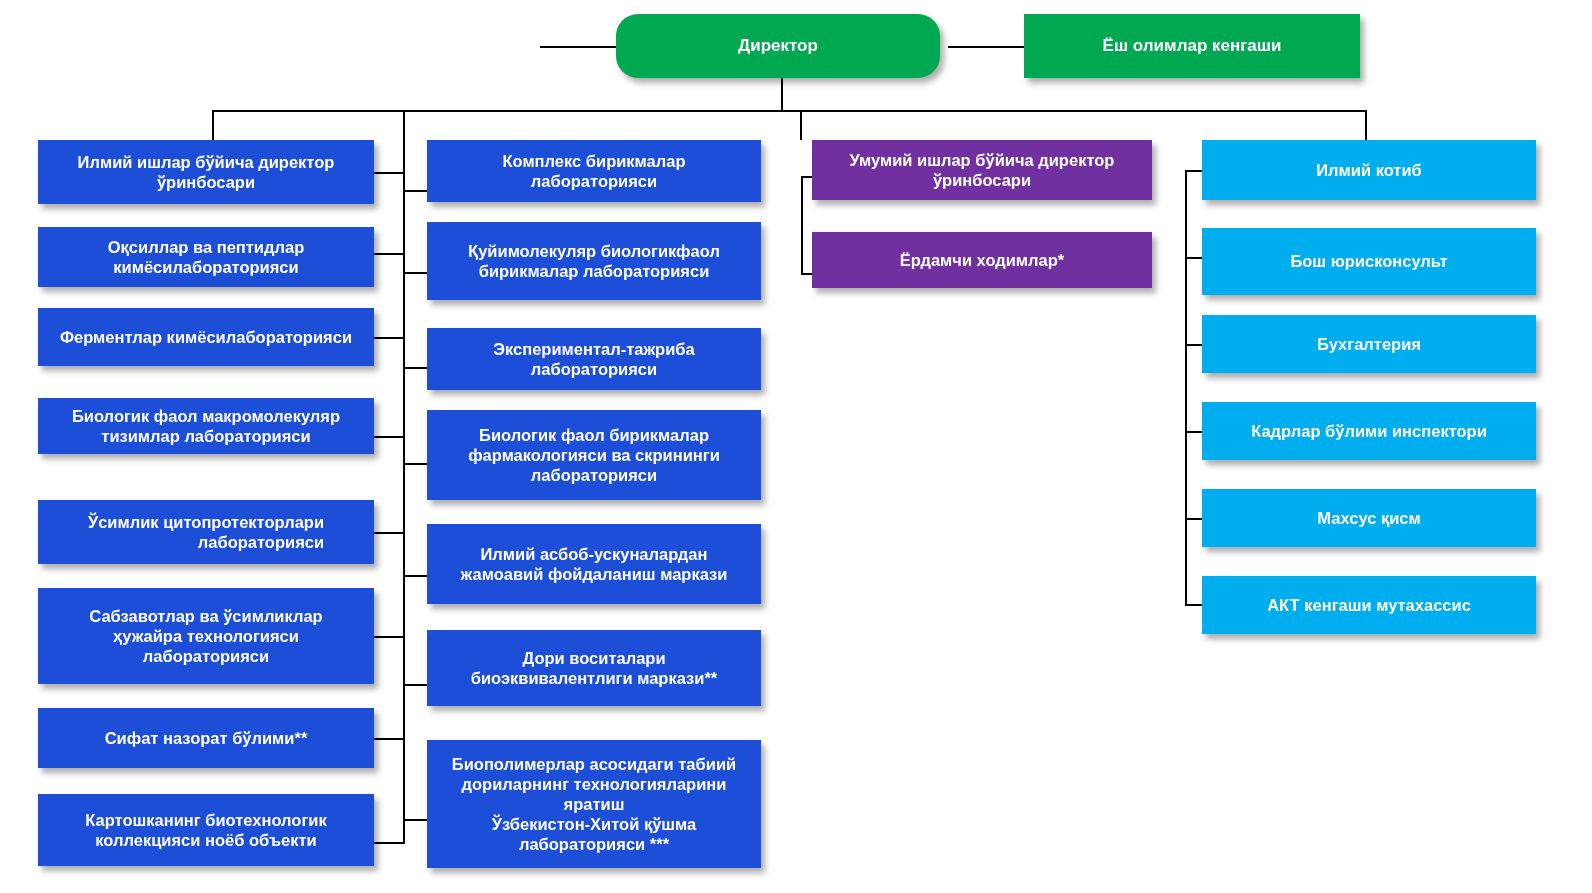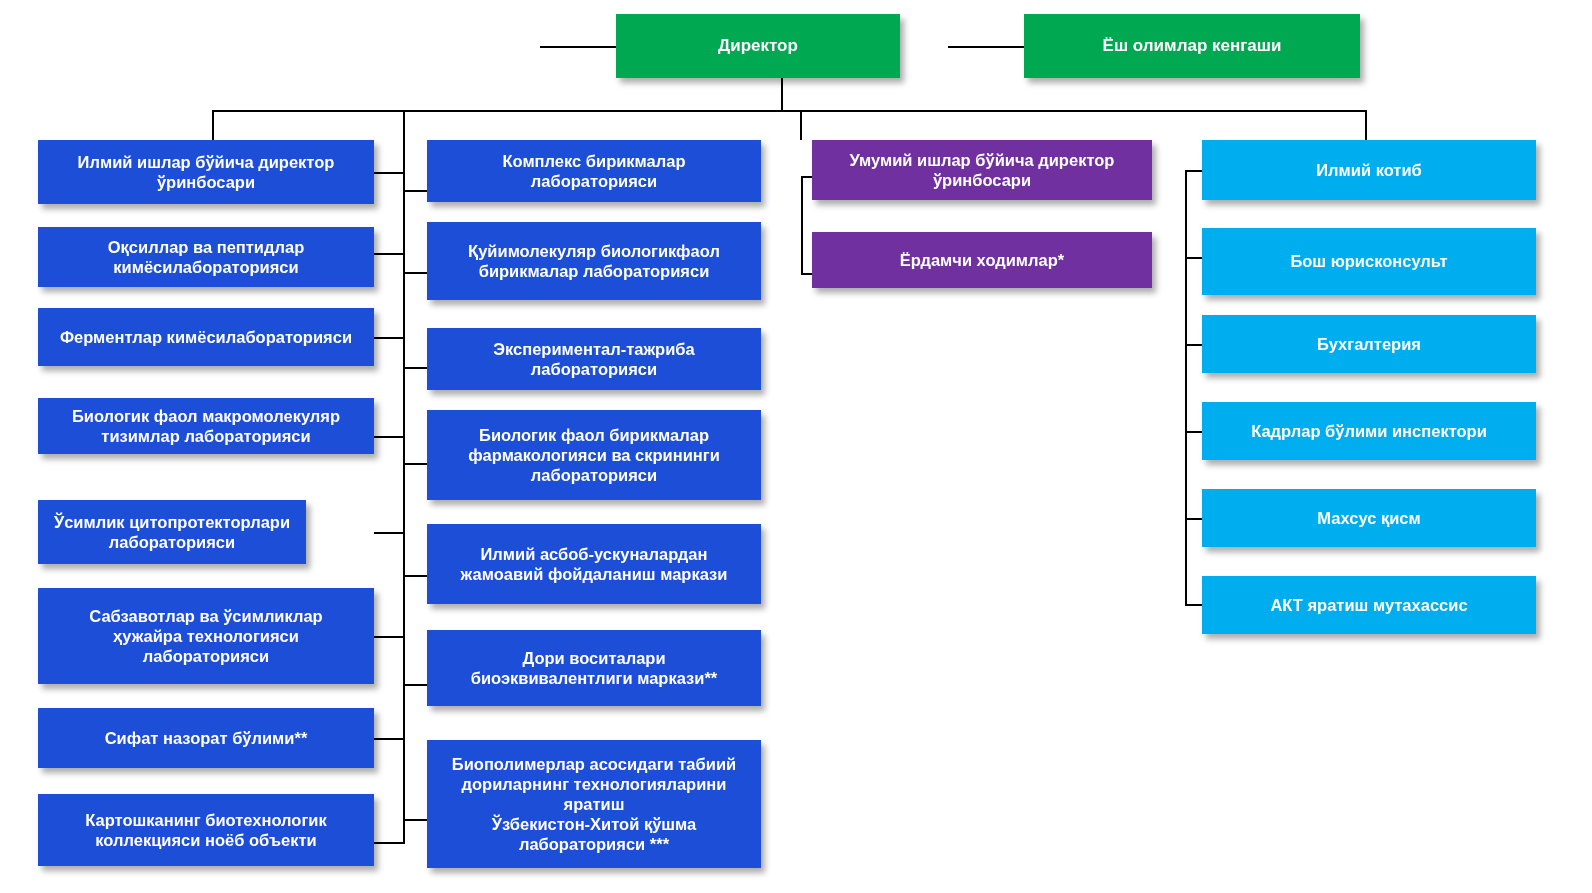--- a/index.html
+++ b/index.html
@@ -79,31 +79,31 @@
   <div class="ln h" style="left:801px;top:273px;width:17px;"></div>
 
   <div class="ln v" style="left:1185px;top:170px;height:435px;"></div>
   <div class="ln h" style="left:1185px;top:170px;width:20px;"></div>
   <div class="ln h" style="left:1185px;top:257px;width:20px;"></div>
   <div class="ln h" style="left:1185px;top:344px;width:20px;"></div>
   <div class="ln h" style="left:1185px;top:431px;width:20px;"></div>
   <div class="ln h" style="left:1185px;top:518px;width:20px;"></div>
   <div class="ln h" style="left:1185px;top:604px;width:20px;"></div>
 
-  <div class="node green" style="left:616px;top:14px;width:284px;height:64px;">Директор</div>
+  <div class="node green" style="left:616px;top:14px;width:324px;height:64px;border-radius:22px;">Директор</div>
   <div class="node green" style="left:1024px;top:14px;width:336px;height:64px;">Ёш олимлар кенгаши</div>
 
   <div class="node blue" style="left:38px;top:140px;width:336px;height:64px;">Илмий ишлар бўйича директор
 ўринбосари</div>
   <div class="node blue" style="left:38px;top:227px;width:336px;height:60px;">Оқсиллар ва пептидлар
 кимёсилабораторияси</div>
   <div class="node blue" style="left:38px;top:308px;width:336px;height:58px;">Ферментлар кимёсилабораторияси</div>
   <div class="node blue" style="left:38px;top:398px;width:336px;height:56px;">Биологик фаол макромолекуляр
 тизимлар лабораторияси</div>
-  <div class="node blue" style="left:38px;top:500px;width:268px;height:64px;">Ўсимлик цитопротекторлари
+  <div class="node blue" style="left:38px;top:500px;width:336px;height:64px;text-align:right;">Ўсимлик цитопротекторлари
 лабораторияси</div>
   <div class="node blue" style="left:38px;top:588px;width:336px;height:96px;">Сабзавотлар ва ўсимликлар
 ҳужайра технологияси
 лабораторияси</div>
   <div class="node blue" style="left:38px;top:708px;width:336px;height:60px;">Сифат назорат бўлими**</div>
   <div class="node blue" style="left:38px;top:794px;width:336px;height:72px;">Картошканинг биотехнологик
 коллекцияси ноёб объекти</div>
 
   <div class="node blue" style="left:427px;top:140px;width:334px;height:62px;">Комплекс бирикмалар
 лабораторияси</div>
@@ -126,15 +126,15 @@
 
   <div class="node purple" style="left:812px;top:140px;width:340px;height:60px;">Умумий ишлар бўйича директор
 ўринбосари</div>
   <div class="node purple" style="left:812px;top:232px;width:340px;height:56px;">Ёрдамчи ходимлар*</div>
 
   <div class="node cyan" style="left:1202px;top:140px;width:334px;height:60px;">Илмий котиб</div>
   <div class="node cyan" style="left:1202px;top:228px;width:334px;height:67px;">Бош юрисконсульт</div>
   <div class="node cyan" style="left:1202px;top:315px;width:334px;height:58px;">Бухгалтерия</div>
   <div class="node cyan" style="left:1202px;top:402px;width:334px;height:58px;">Кадрлар бўлими инспектори</div>
   <div class="node cyan" style="left:1202px;top:489px;width:334px;height:58px;">Махсус қисм</div>
-  <div class="node cyan" style="left:1202px;top:576px;width:334px;height:58px;">АКТ яратиш мутахассис</div>
+  <div class="node cyan" style="left:1202px;top:576px;width:334px;height:58px;">АКТ кенгаши мутахассис</div>
 
 </div>
 
 </body></html>

